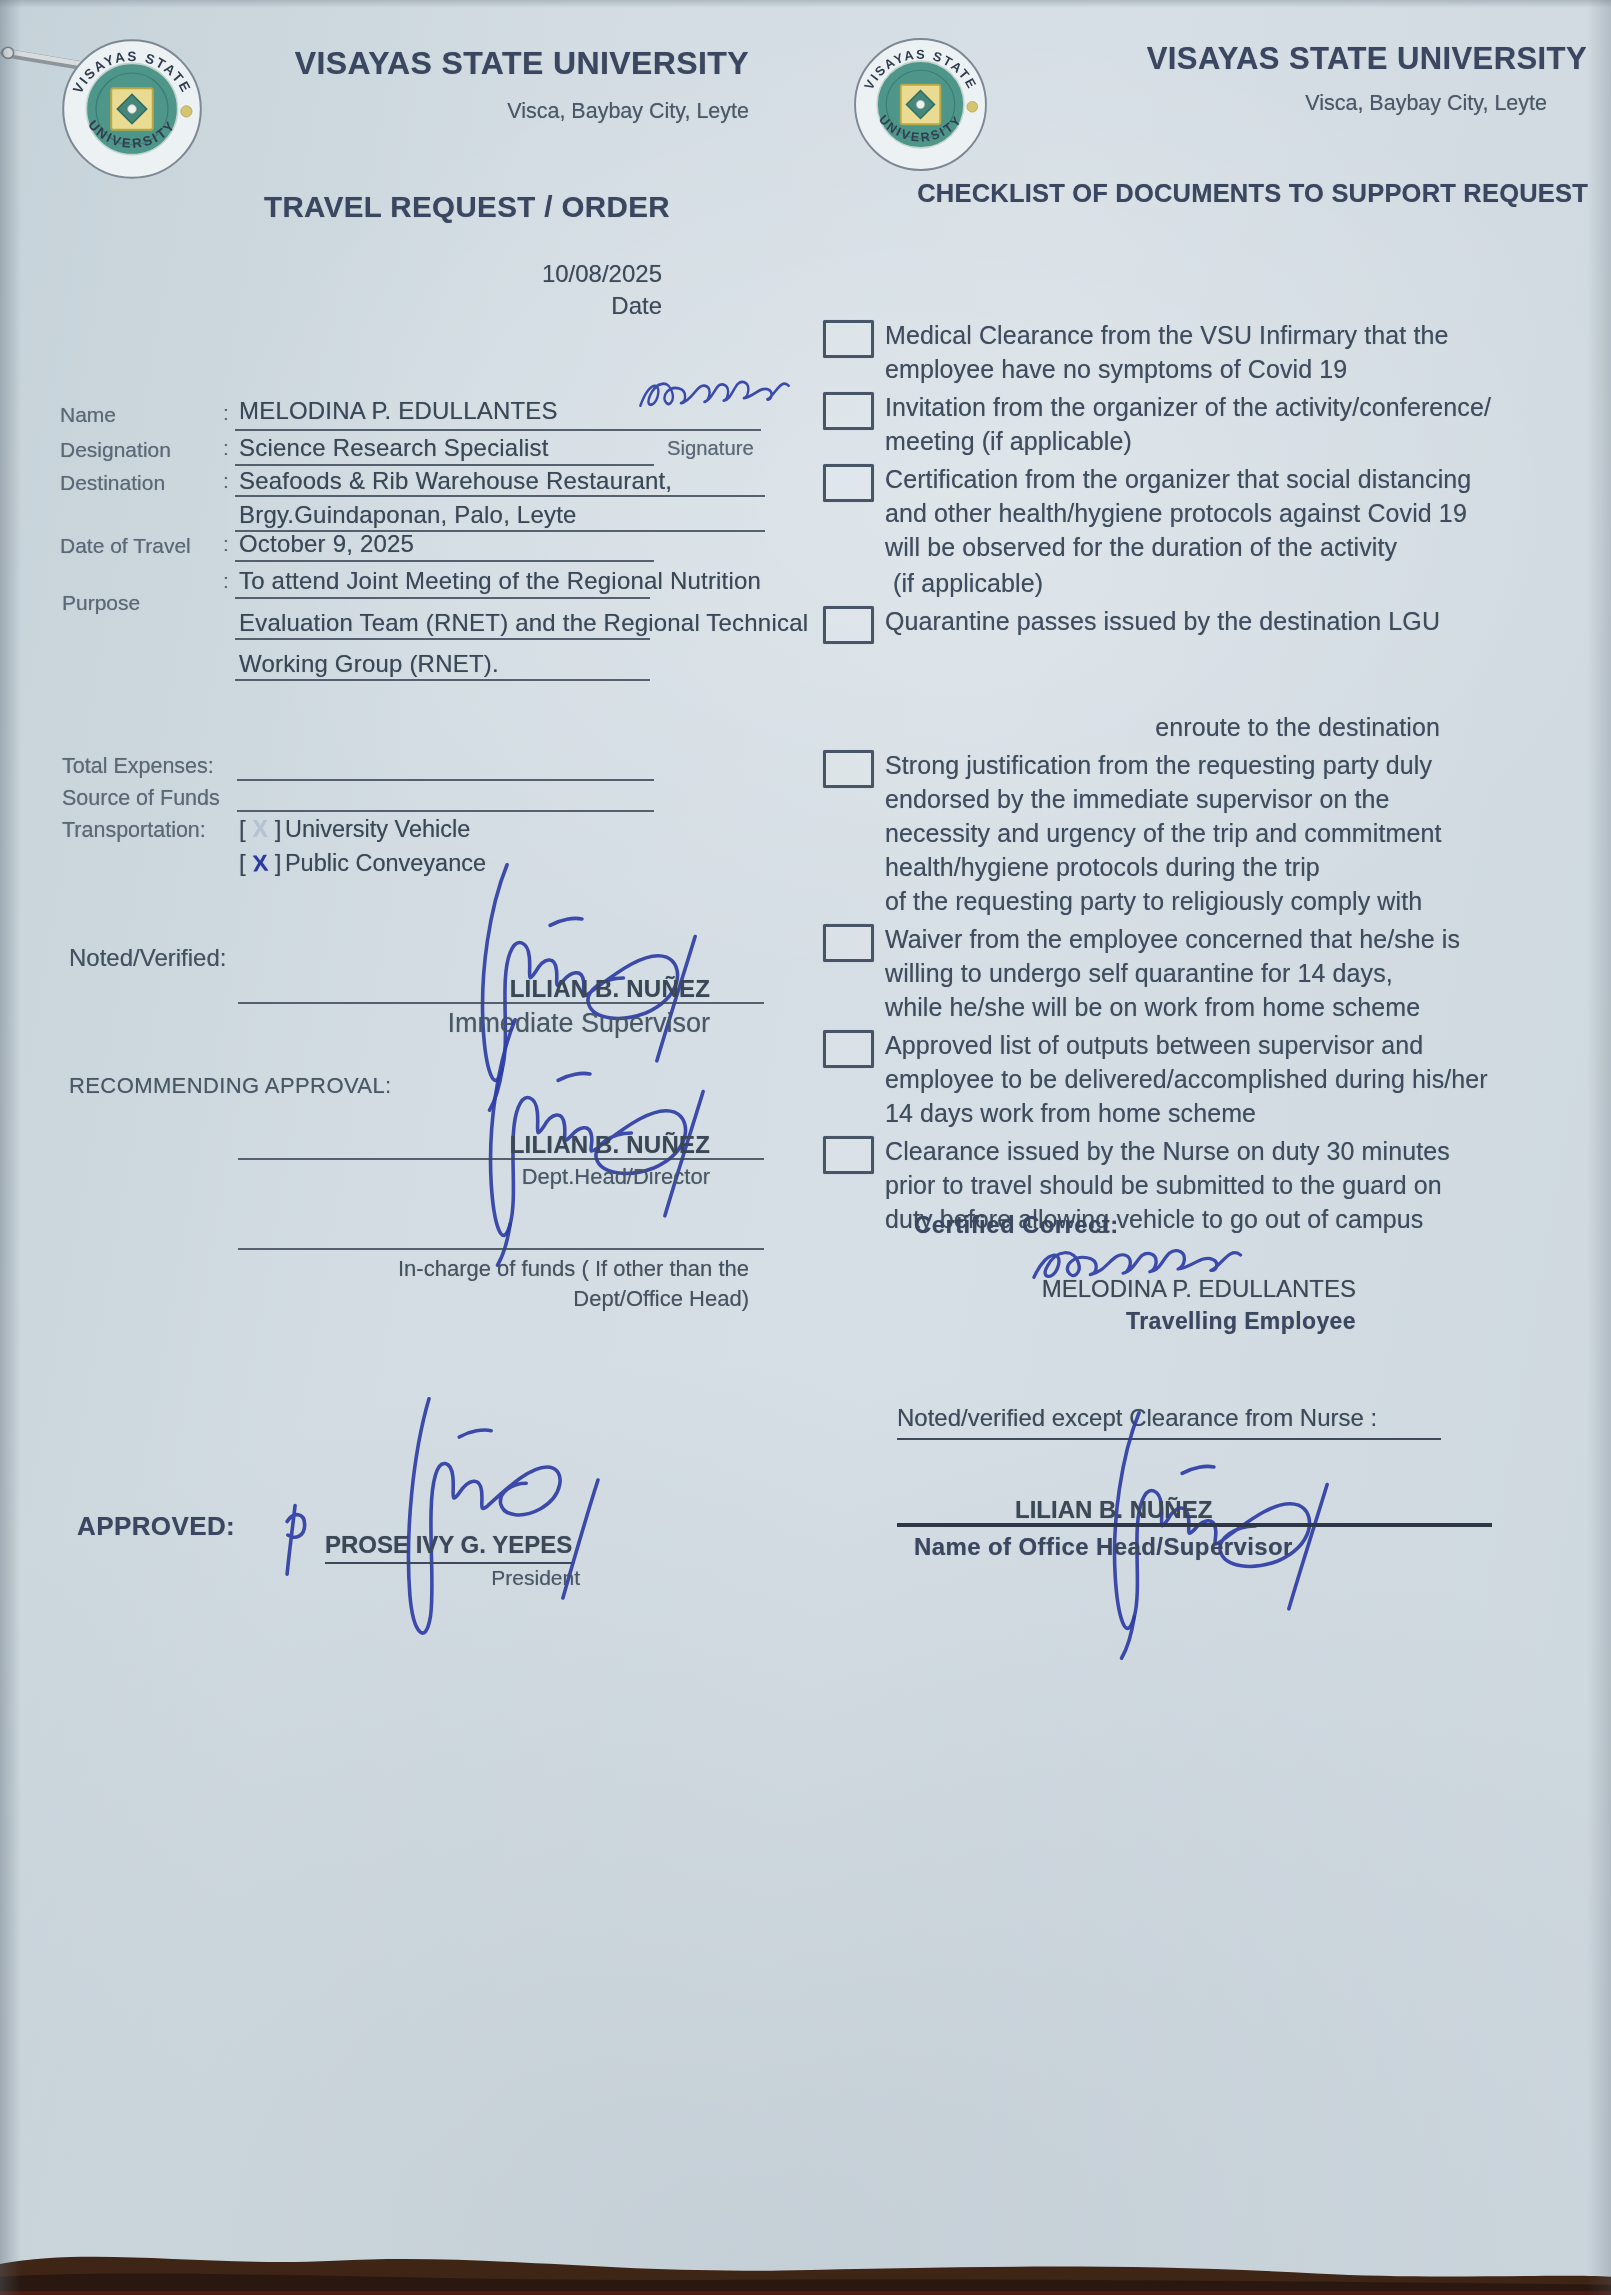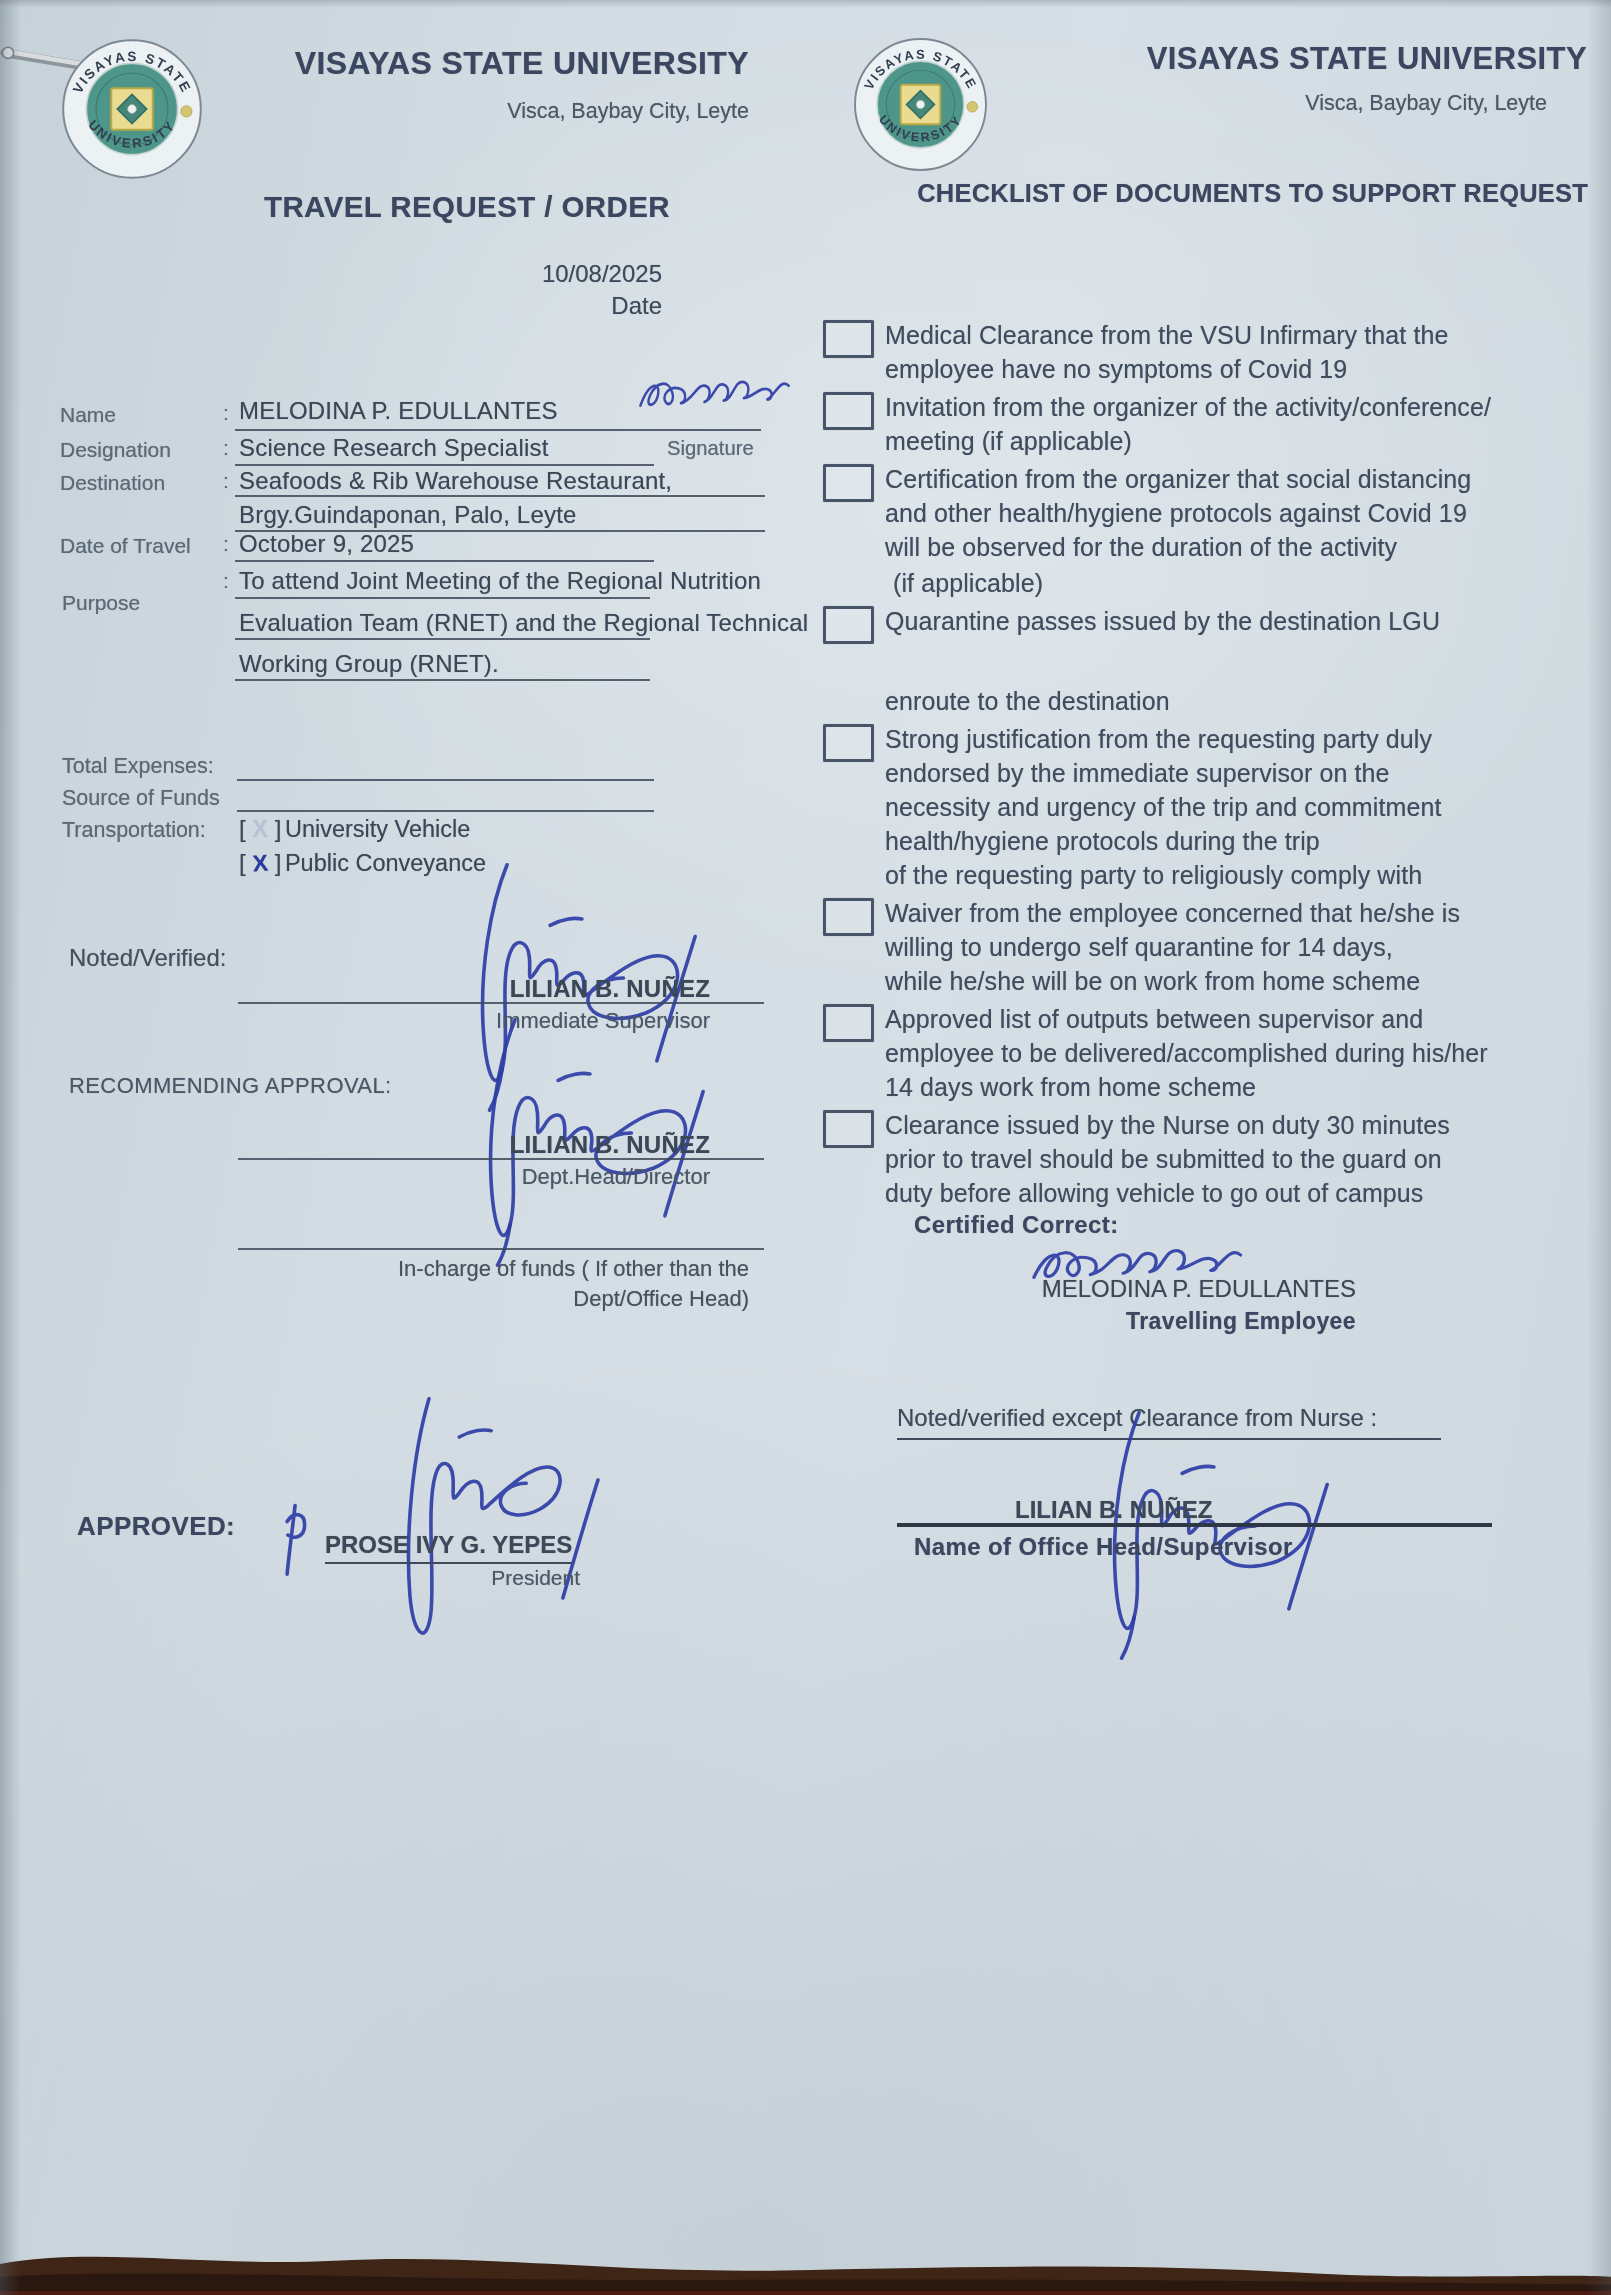--- a/index.html
+++ b/index.html
@@ -21,21 +21,21 @@
   .hdr{font-weight:bold;color:#3b4760;letter-spacing:0.4px;}
   .lbl{color:#5b6876;font-size:21px;}
   .val{color:#3a4757;font-size:24px;font-weight:500;letter-spacing:0.2px;}
   .rule{border-bottom:2.4px solid #3e4a5a;opacity:.85;}
   .ctr{text-align:right;}
   .chk-wrap{display:flex;align-items:flex-start;margin-bottom:4px;}
   .chk-box{flex:0 0 auto;width:45px;height:32px;border:3.2px solid #485468;border-radius:1.6px;
     margin-right:11px;margin-top:2.4px;background:rgba(255,255,255,.10);box-shadow:0 0 0.8px rgba(58,70,88,.6);}
   .chk-text{font-size:25px;line-height:34px;color:#3f4c5e;letter-spacing:0.1px;}
   .chk-extra-ifapp{margin-top:1.6px;padding-left:8px;}
-  .chk-extra-gap{margin-top:46px;}
+  .chk-extra-gap{margin-top:72px;text-align:right;}
   .bracket{color:#3a4757;font-size:24px;}
   .markslot{display:inline-block;width:29px;text-align:center;font-size:23px;font-weight:bold;}
   .mark-ink{color:#2b3aa0;text-shadow:0 0 0.8px rgba(43,58,160,.5);transform:rotate(-4deg);display:inline-block;}
   .mark-faint{color:#6b7fae;opacity:.25;}
   .optlabel{font-size:23.5px;color:#3a4757;}
   svg.sig path{fill:none;stroke:#2e3da6;stroke-width:4.5;stroke-linecap:round;stroke-linejoin:round;opacity:.92;}
 </style>
 </head>
 <body>
 
@@ -125,21 +125,21 @@
 
   <div class="abs soft" style="left:69px;top:944px;font-size:24px;color:#43505f">Noted/Verified:</div>
   <svg class="sig abs" style="left:373px;top:852px" width="351" height="263" viewBox="0 0 440 330">
     <path d="M168,16 C146,70 134,150 138,220 C141,272 152,308 162,272 C172,234 158,160 172,126 C180,106 194,112 196,132 C198,152 192,168 204,150 C214,132 228,130 230,148 C232,163 226,174 238,162 C248,150 262,146 264,162 C266,176 258,186 270,178 C302,154 342,122 368,132 C392,142 386,184 342,202 C310,214 276,210 270,190 C266,174 288,158 314,158"></path>
     <path d="M404,106 C390,152 370,214 356,262"></path>
     <path d="M222,92 C236,84 252,82 262,84"></path>
     <path d="M162,272 C158,298 152,314 146,324"></path>
   </svg>
   <div class="abs val soft ctr" style="left:263px;top:975px;width:447px;font-weight:600">LILIAN B. NUÑEZ</div>
   <div class="abs rule" style="left:238px;top:978px;width:526px;height:24px"></div>
-  <div class="abs soft ctr" style="left:263px;top:1008px;width:447px;font-size:22px;color:#4a5766">Immediate Supervisor</div>
+  <div class="abs soft ctr" style="left:263px;top:1008px;width:447px;font-size:27px;color:#4a5766">Immediate Supervisor</div>
 
   <div class="abs soft" style="left:69px;top:1073px;font-size:22px;color:#4a5766;letter-spacing:0.4px">RECOMMENDING APPROVAL:</div>
   <svg class="sig abs" style="left:381px;top:1007px" width="351" height="263" viewBox="0 0 440 330">
     <path d="M168,16 C146,70 134,150 138,220 C141,272 152,308 162,272 C172,234 158,160 172,126 C180,106 194,112 196,132 C198,152 192,168 204,150 C214,132 228,130 230,148 C232,163 226,174 238,162 C248,150 262,146 264,162 C266,176 258,186 270,178 C302,154 342,122 368,132 C392,142 386,184 342,202 C310,214 276,210 270,190 C266,174 288,158 314,158"></path>
     <path d="M404,106 C390,152 370,214 356,262"></path>
     <path d="M222,92 C236,84 252,82 262,84"></path>
     <path d="M162,272 C158,298 152,314 146,324"></path>
   </svg>
   <div class="abs val soft ctr" style="left:263px;top:1131px;width:447px;font-weight:600">LILIAN B. NUÑEZ</div>
   <div class="abs rule" style="left:238px;top:1134px;width:526px;height:24px"></div>

